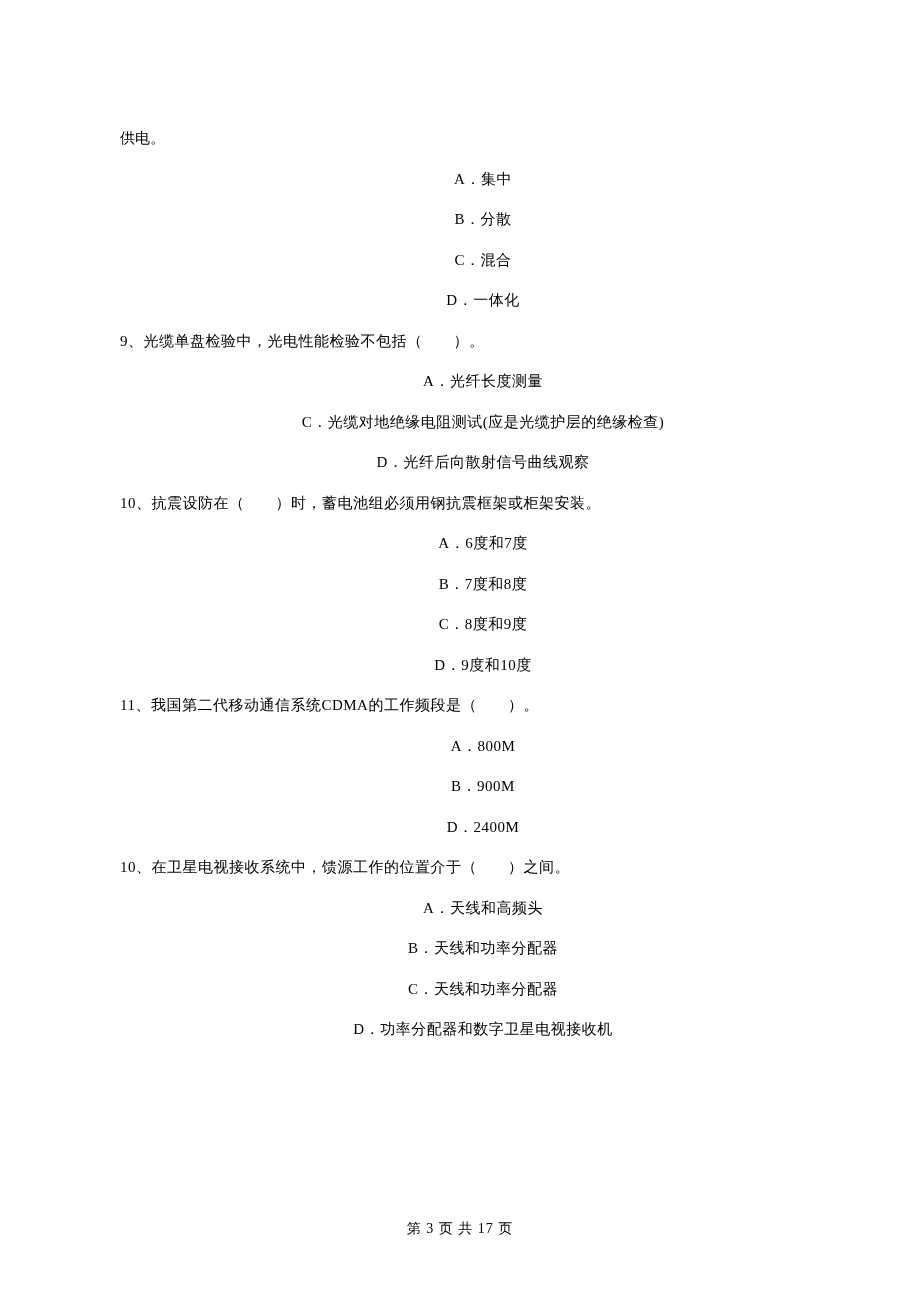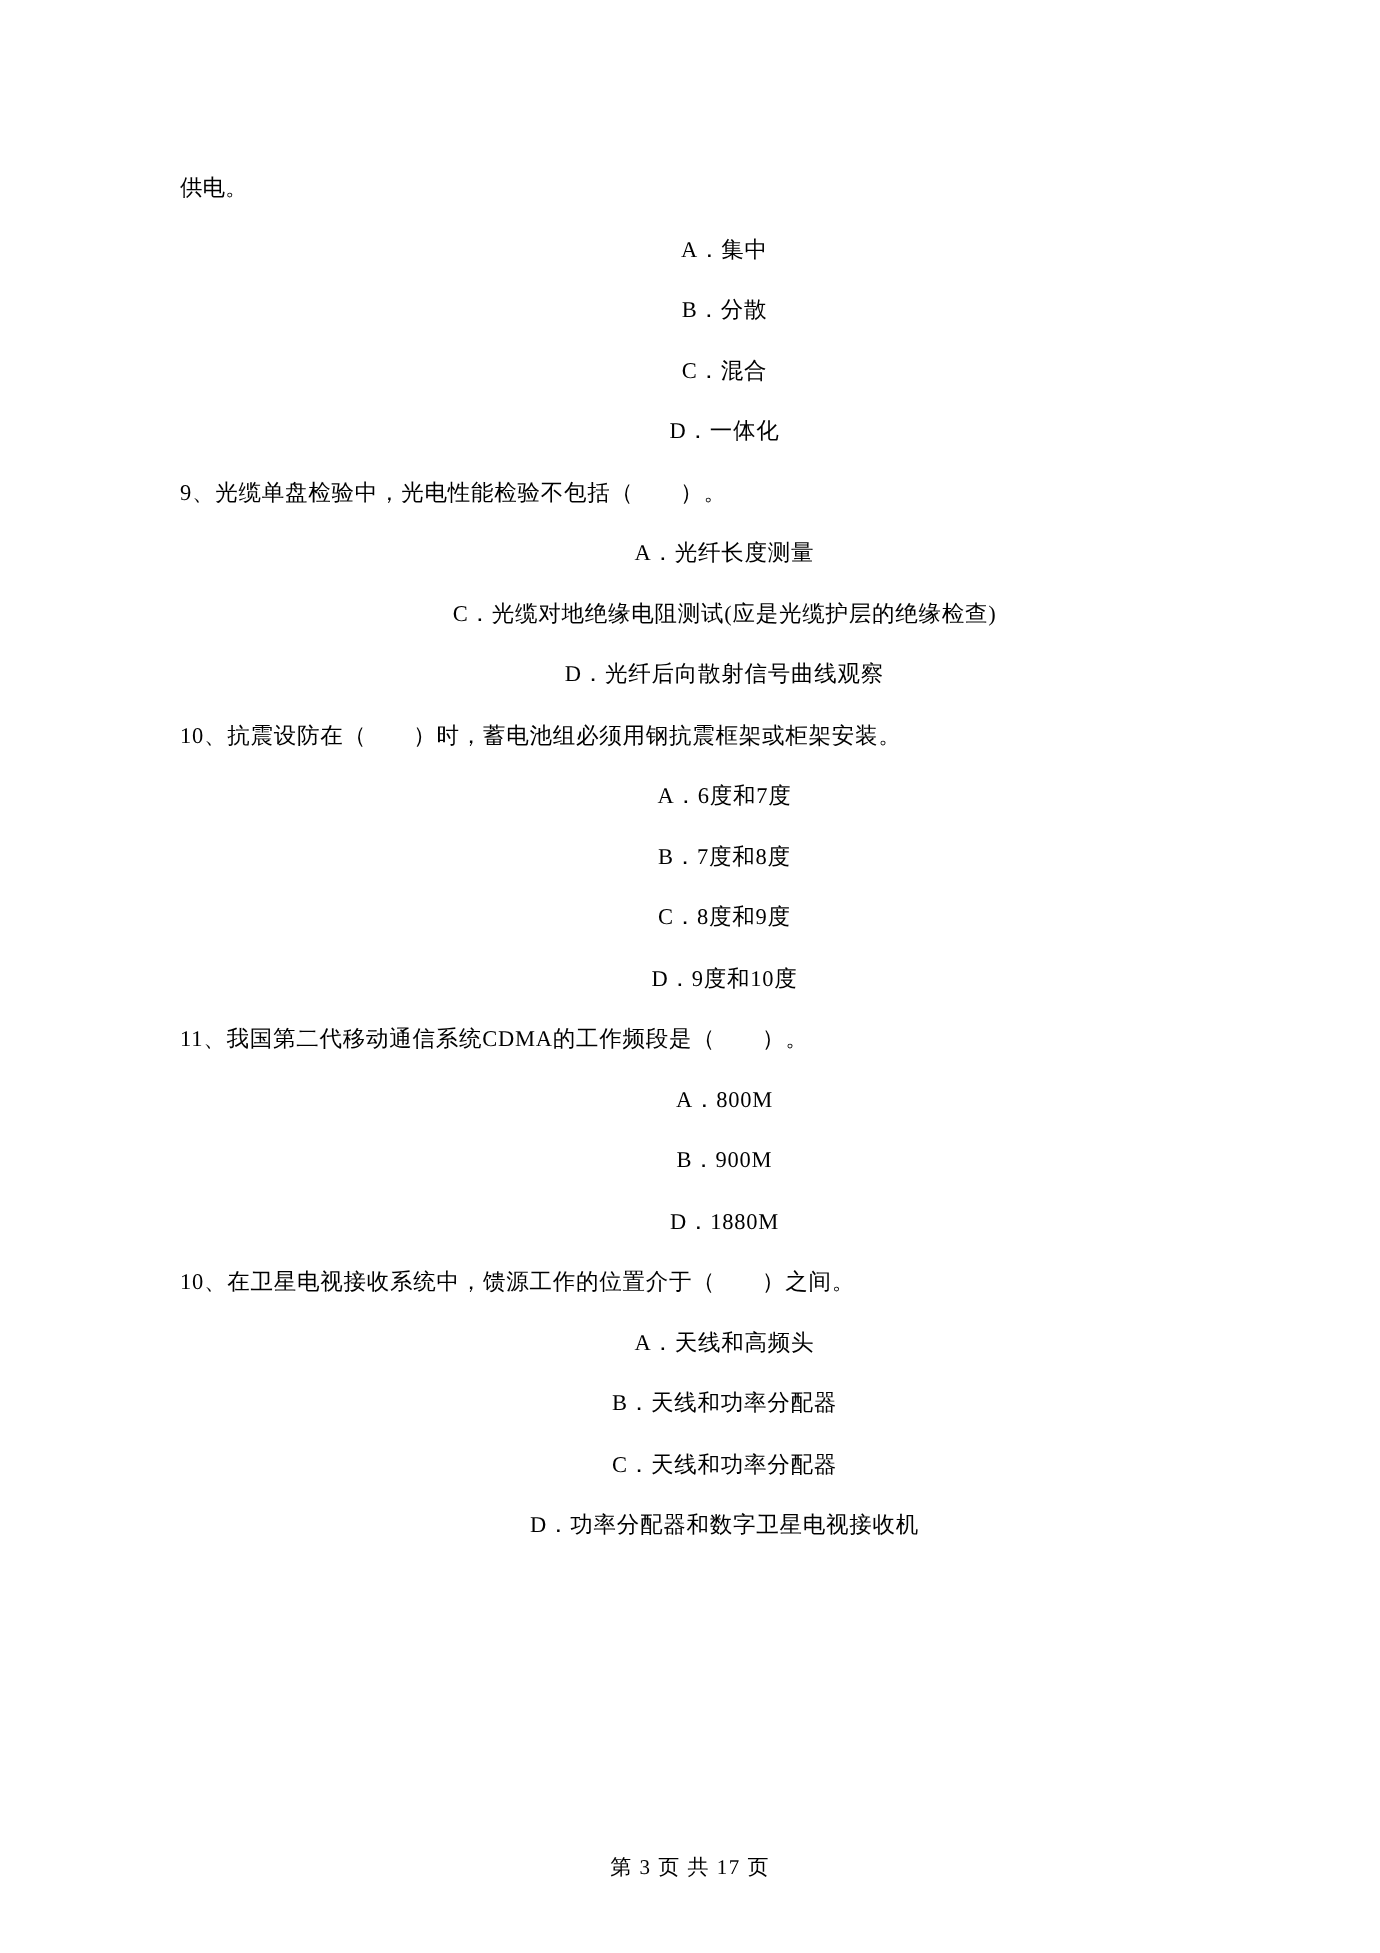--- a/index.html
+++ b/index.html
@@ -11,34 +11,34 @@
     height: 1302px;
     position: relative;
   }
   .page {
     padding: 115px 120px 0 120px;
     font-size: 15px;
     line-height: 1.5;
     color: #000;
   }
   .continuation {
-    margin: 0 0 18px 0;
+    margin: 12px 0 18px 0;
   }
   .option {
     margin: 0 0 18px 46px;
     letter-spacing: 0.5px;
     text-align: center;
   }
   .question {
     margin: 0 0 18px 0;
     letter-spacing: 0.5px;
   }
   .footer {
     position: absolute;
-    bottom: 48px;
+    bottom: 64px;
     left: 0;
     width: 100%;
     text-align: center;
     font-size: 14px;
     letter-spacing: 1px;
   }
 </style>
 </head>
 <body>
 
@@ -58,21 +58,21 @@
 
   <p class="question">10、抗震设防在（　　）时，蓄电池组必须用钢抗震框架或柜架安装。</p>
   <p class="option">A．6度和7度</p>
   <p class="option">B．7度和8度</p>
   <p class="option">C．8度和9度</p>
   <p class="option">D．9度和10度</p>
 
   <p class="question">11、我国第二代移动通信系统CDMA的工作频段是（　　）。</p>
   <p class="option">A．800M</p>
   <p class="option">B．900M</p>
-  <p class="option">D．1880M</p>
+  <p class="option">D．2400M</p>
 
   <p class="question">10、在卫星电视接收系统中，馈源工作的位置介于（　　）之间。</p>
   <p class="option">A．天线和高频头</p>
   <p class="option">B．天线和功率分配器</p>
   <p class="option">C．天线和功率分配器</p>
   <p class="option">D．功率分配器和数字卫星电视接收机</p>
 
 </div>
 
 <div class="footer">第 3 页 共 17 页</div>

